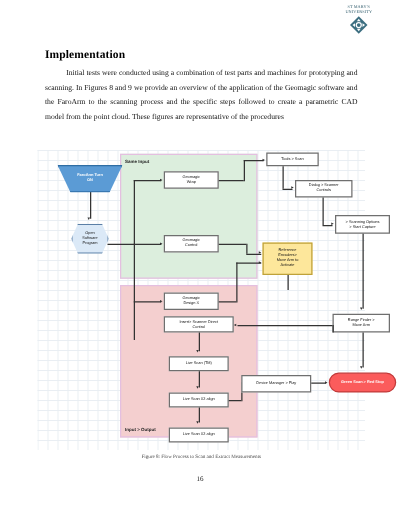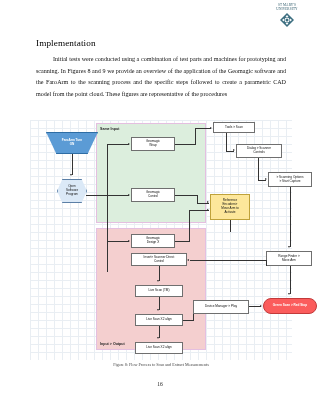--- a/index.html
+++ b/index.html
@@ -26,21 +26,21 @@
     white-space:pre-line;
   }
   .logo-mark{
     position:relative;width:16px;height:16px;margin:1px auto 0;
   }
   .logo-mark svg{display:block;}
 
   
   h1.title{
     position:absolute;left:36px;top:38px;
-    margin:0;font-size:9.2px;font-weight:normal;
+    margin:0;font-size:9.2px;font-weight:bold;
     font-family:"Liberation Serif", serif;
     letter-spacing:.1px;
   }
   .para{
     position:absolute;left:36px;top:54px;width:250px;
     font-size:6.1px;line-height:11.6px;
     text-align:justify;
     text-indent:17px;
     color:#111;
   }

